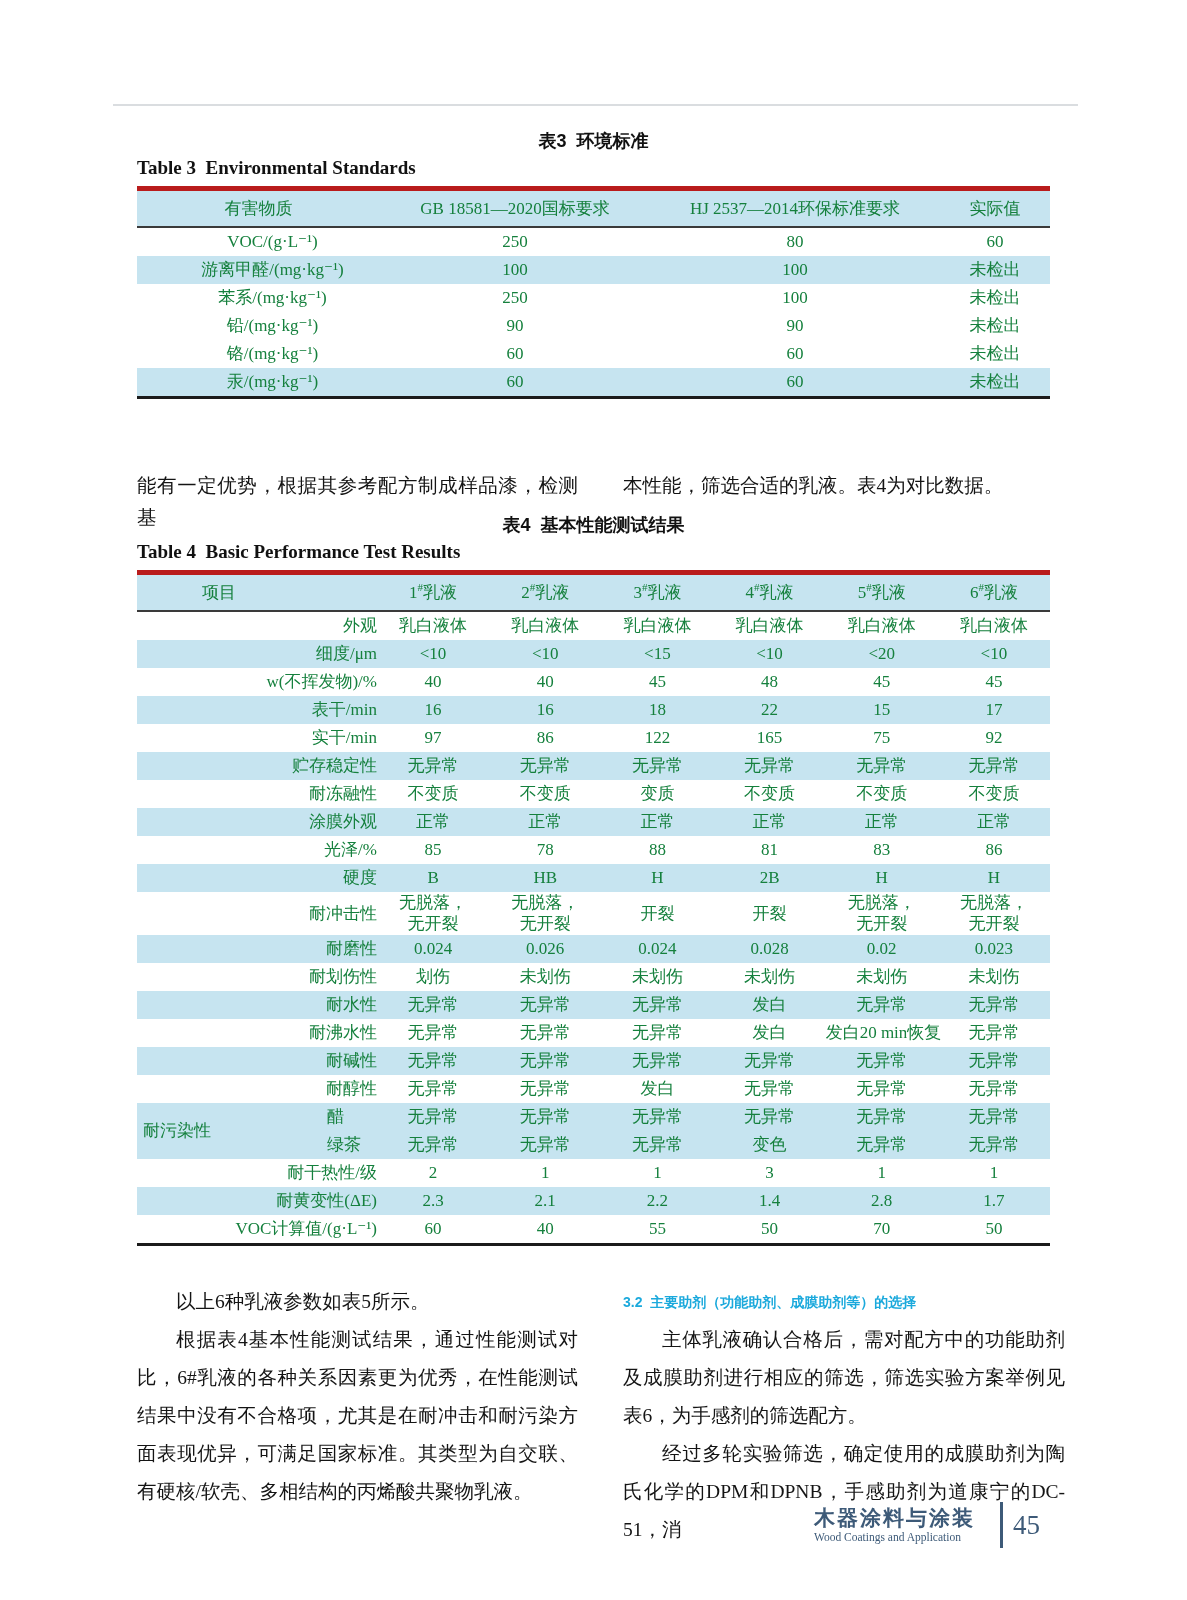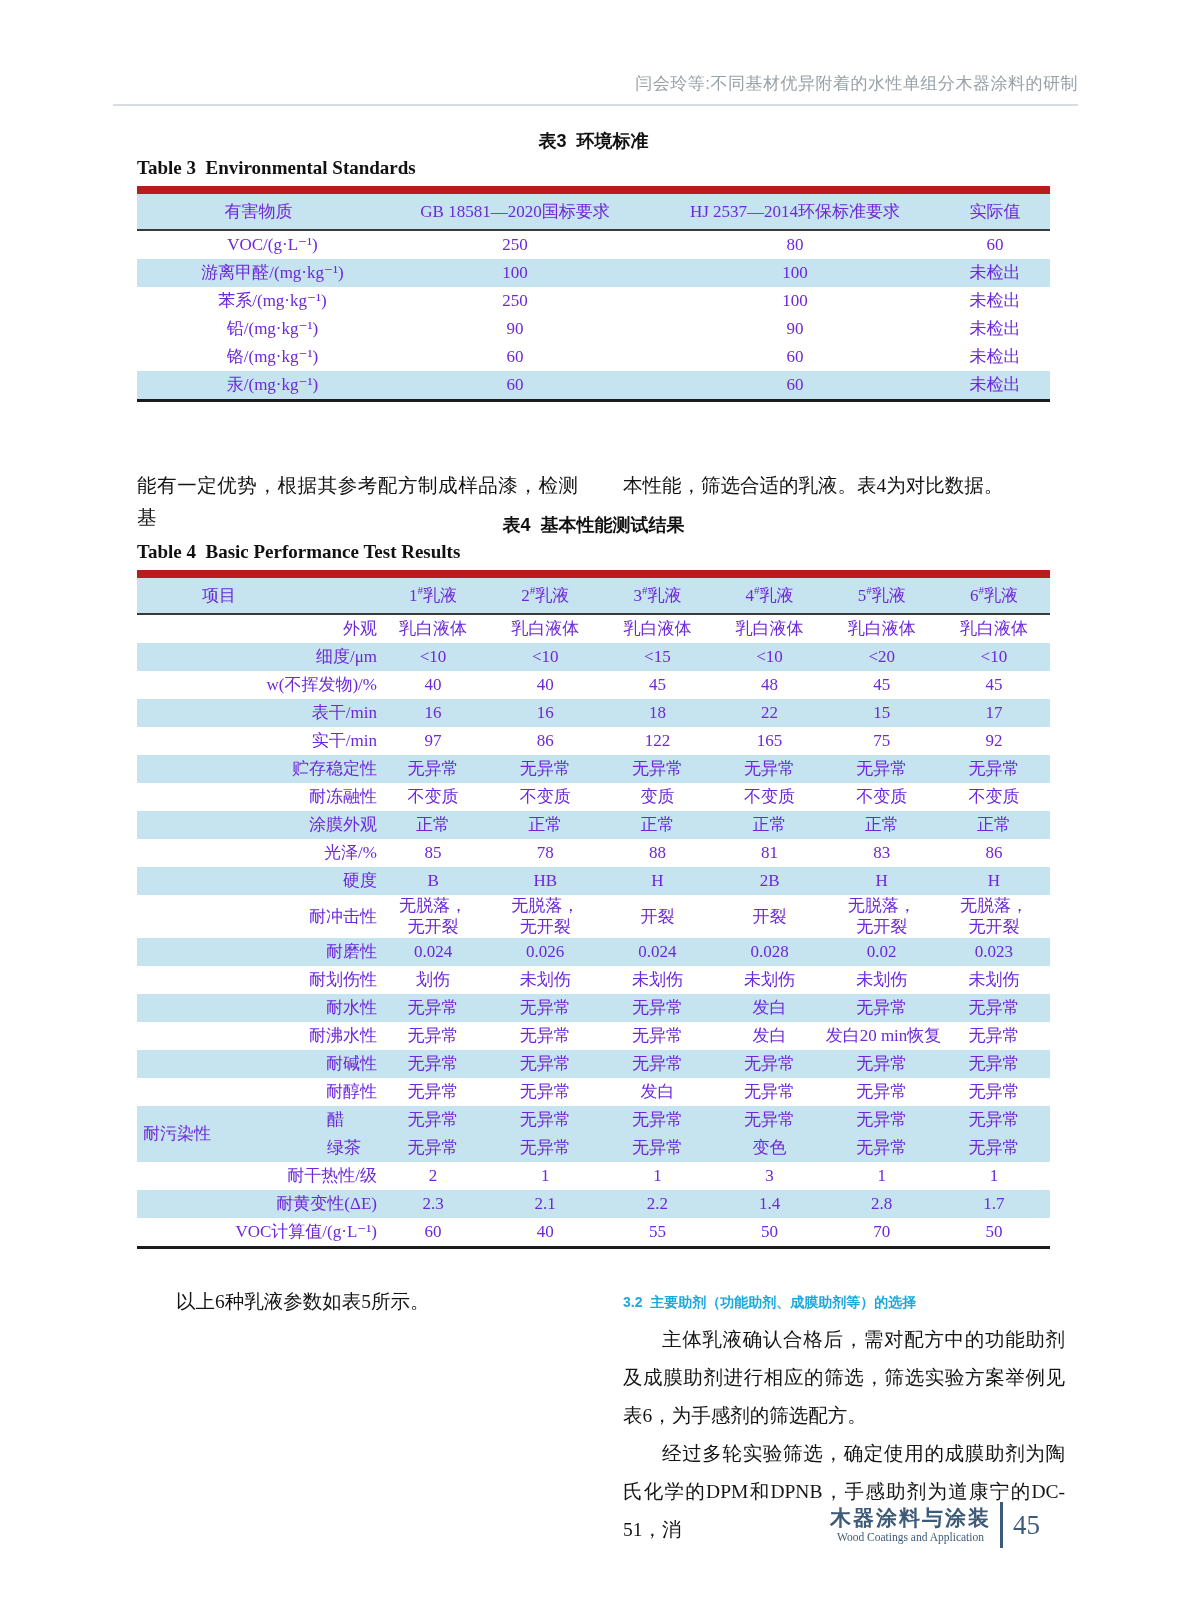--- a/index.html
+++ b/index.html
@@ -21,22 +21,22 @@
   .cap-cn{
     text-align:center;font-family:"Liberation Sans","DejaVu Sans",sans-serif;
     font-weight:bold;font-size:18px;line-height:26px;color:#111;white-space:pre;margin-bottom:2px;
   }
   .cap-en{
     text-align:left;font-weight:bold;font-size:19px;line-height:24px;color:#111;
     white-space:pre;margin-bottom:6px;
   }
   table.data{
     width:100%;border-collapse:collapse;table-layout:fixed;
-    border-top:8px solid #b91c1c;border-bottom:3px solid #1b1b1b;
-    font-size:17px;color:#6d28d9;
+    border-top:5px solid #b91c1c;border-bottom:3px solid #1b1b1b;
+    font-size:17px;color:#15803d;
   }
   table.data thead tr{background:#c6e4f0;}
   table.data thead th{
     font-weight:normal;height:35px;text-align:center;padding:0;
     border-bottom:2px solid #3a3a3a;white-space:pre;overflow:visible;
   }
   table.data td{height:28px;padding:0;text-align:center;white-space:pre;overflow:visible;line-height:1.25;}
   table.data tr.shade{background:#c6e4f0;}
   table.data sup{font-size:11px;}
   
@@ -56,35 +56,34 @@
     margin:0;font-size:19.5px;line-height:38px;text-align:justify;text-indent:2em;color:#141414;
   }
   .para.noindent{text-indent:0;}
   .cols.mid .para{line-height:32px;}
   .section-heading{
     font-family:"Liberation Sans","DejaVu Sans",sans-serif;font-weight:bold;
     font-size:14px;line-height:38px;color:#1ba9dc;white-space:pre;
   }
   
   .footer{position:absolute;top:1502px;right:147px;display:flex;align-items:center;}
-  .footer-names{text-align:center;padding-right:9px;}
+  .footer-names{padding-right:25px;}
   .footer-cn{
     font-family:"Liberation Sans","DejaVu Sans",sans-serif;font-weight:bold;
     font-size:21px;line-height:24px;color:#3d5a78;letter-spacing:2px;
   }
   .footer-en{font-size:11.5px;line-height:14px;color:#3d5a78;}
   .footer-bar{width:3px;height:46px;background:#3d5a78;flex:0 0 3px;}
   .footer-page{font-size:27px;color:#3d5a78;padding-left:10px;}
 </style>
 </head>
 <body>
 
 <div class="page">
 
-  <div class="page-header">闫会玲等:不同基材优异附着的水性单组分木器涂料的研制</div>
   <div class="header-rule"></div>
 
   <div class="tbl-block t3">
     <div class="cap-cn">表3  环境标准</div>
     <div class="cap-en">Table 3  Environmental Standards</div>
     <table class="data" id="table3">
       <colgroup>
           <col style="width:243px">
           <col style="width:270px">
           <col style="width:290px">
@@ -377,20 +376,21 @@
             <td>70</td>
             <td>50</td>
           </tr>
         </tbody>
     </table>
   </div>
 
   <div class="cols bottom">
     <div class="col-left">
       <p class="para">以上6种乳液参数如表5所示。</p>
+      <p class="para">根据表4基本性能测试结果，通过性能测试对比，6#乳液的各种关系因素更为优秀，在性能测试结果中没有不合格项，尤其是在耐冲击和耐污染方面表现优异，可满足国家标准。其类型为自交联、有硬核/软壳、多相结构的丙烯酸共聚物乳液。</p>
     </div>
     <div class="col-right">
       <div class="section-heading">3.2  主要助剂（功能助剂、成膜助剂等）的选择</div>
       <p class="para">主体乳液确认合格后，需对配方中的功能助剂及成膜助剂进行相应的筛选，筛选实验方案举例见表6，为手感剂的筛选配方。</p>
       <p class="para">经过多轮实验筛选，确定使用的成膜助剂为陶氏化学的DPM和DPNB，手感助剂为道康宁的DC-51，消</p>
     </div>
   </div>
 
   <div class="footer">
     <div class="footer-names">

